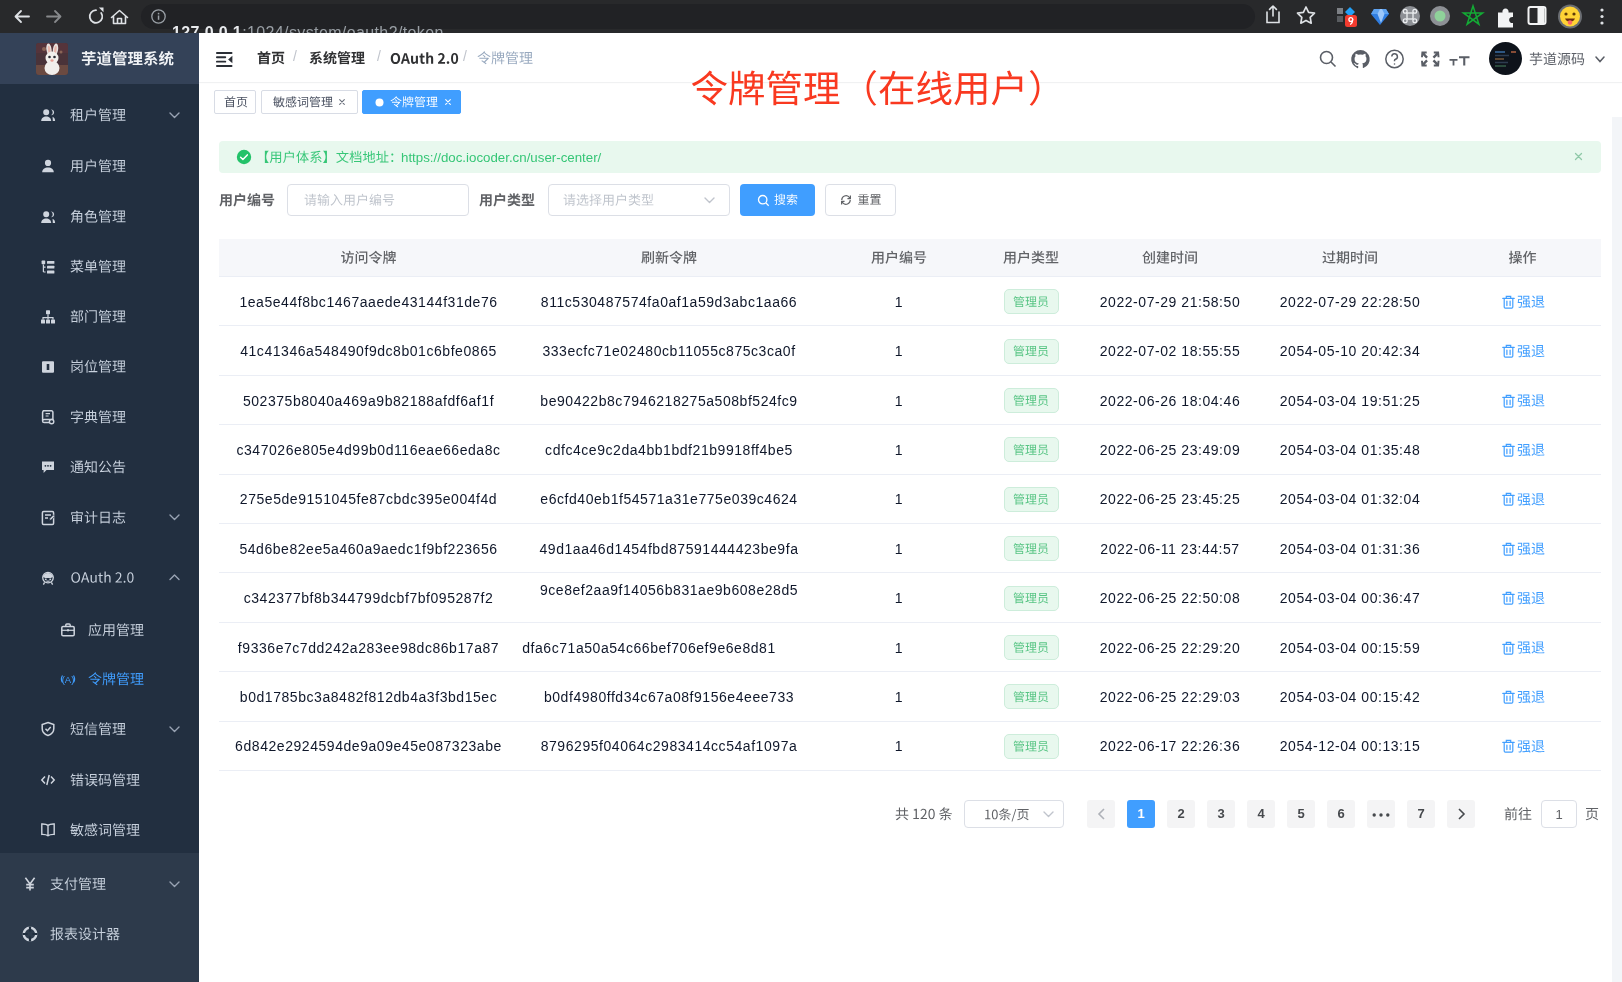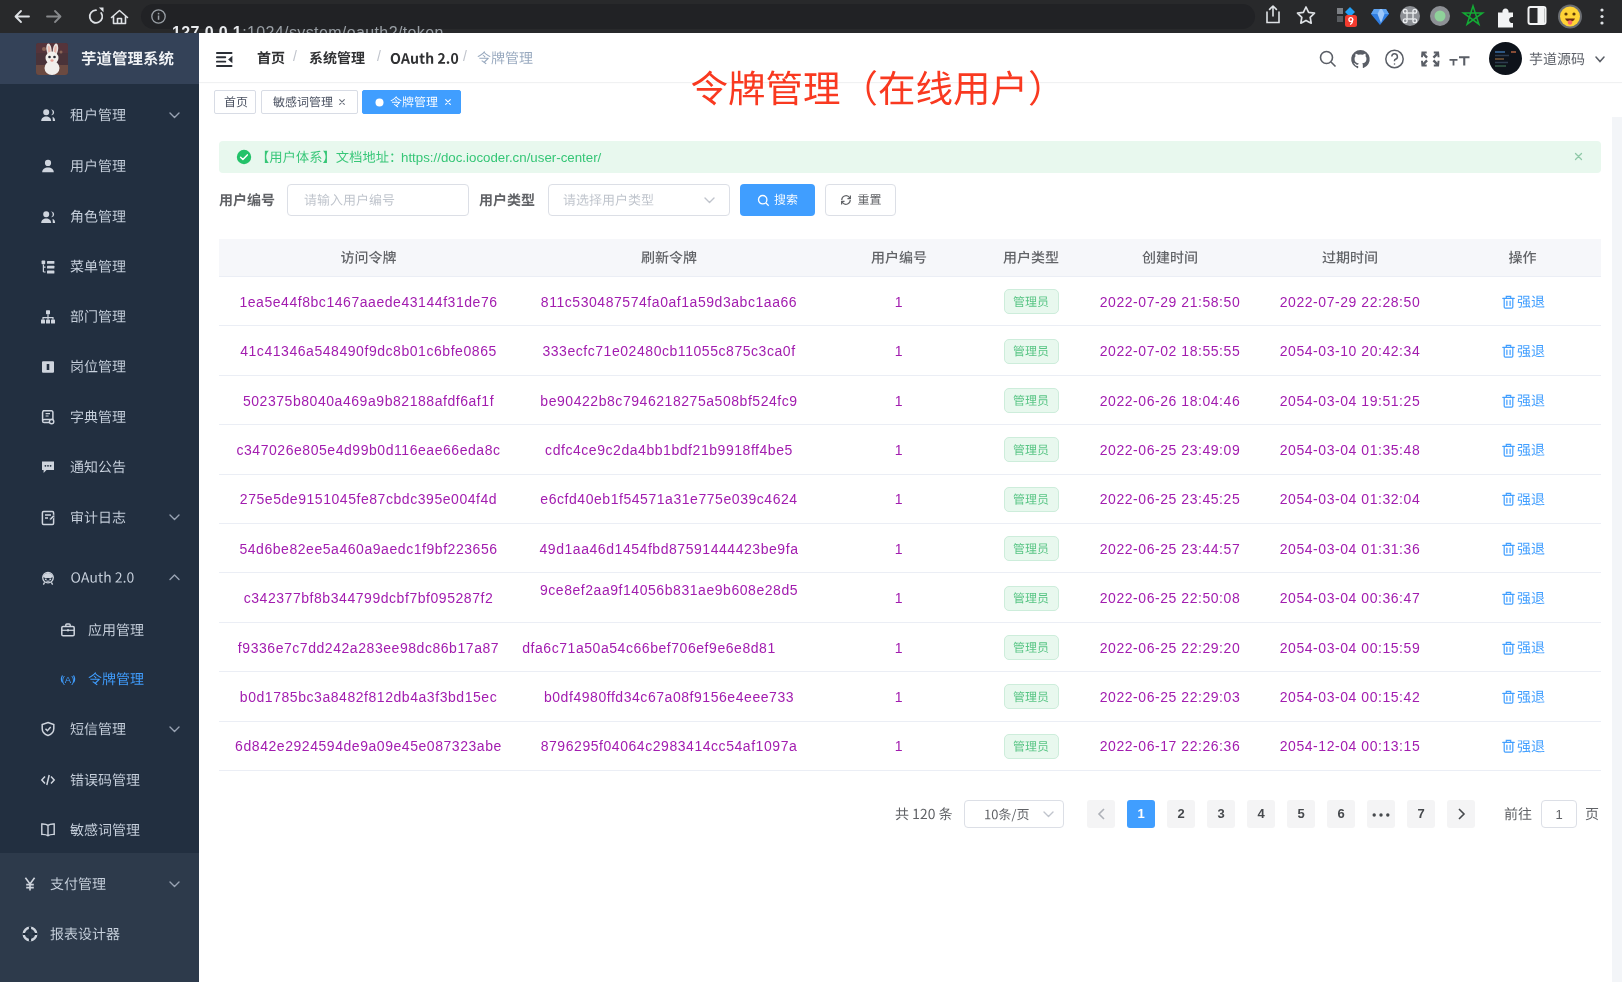--- a/index.html
+++ b/index.html
@@ -25,21 +25,21 @@
 #btn-reset{position:absolute;left:825px;top:184px;width:71px;height:32px;background:#fff;border:1px solid #dcdfe6;border-radius:4px}
 
 #thead{position:absolute;left:219px;top:239px;width:1382px;height:38px;background:#f6f7fa;border-bottom:1px solid #ebeef5}
 .trow{position:absolute;left:219px;width:1382px;height:50px;border-bottom:1px solid #ebeef5;background:#fff}
 .gtag{position:absolute;width:55px;height:25px;background:#e8f8ee;border:1px solid #cdeddb;border-radius:5px}
 
 .pbtn{position:absolute;top:800px;width:28px;height:28px;border-radius:3px;background:#f4f4f5;color:#46494d;font-size:13px;font-weight:bold;text-align:center;line-height:28px}
 .pbtn.on{background:#409eff;color:#fff}
 #psel{position:absolute;left:964px;top:800px;width:100px;height:28px;border:1px solid #dcdfe6;border-radius:4px;background:#fff}
 #pgo{position:absolute;left:1541px;top:800px;width:36px;height:28px;border:1px solid #dcdfe6;border-radius:4px;background:#fff;text-align:center;line-height:28px;font-size:13px;color:#606266}
-.lat{position:absolute;color:#a21caf;font-size:14px;letter-spacing:.55px}
+.lat{position:absolute;color:#0f172a;font-size:14px;letter-spacing:.55px}
 </style></head>
 <body>
 <div id="chrome"></div>
 <div id="urlbar"></div>
 <svg class="abs" style="left:10px;top:4px" width="120" height="25" viewBox="0 0 120 25">
 <g stroke="#dee1e5" stroke-width="1.8" fill="none" stroke-linecap="round" stroke-linejoin="round">
 <path d="M19 12.5 H6 M11 7 l-5.5 5.5 L11 18"></path>
 <path d="M37 12.5 H50 M45 7 l5.5 5.5 L45 18" stroke="#87898c"></path>
 <path d="M86 6.2 A6.3 6.3 0 1 0 91.2 8.9" stroke-width="1.8"></path>
       <path d="M88.9 3.6 h4.6 v4.6 Z" fill="#dee1e5" stroke="none"></path>
@@ -340,21 +340,21 @@
 <svg class="abs" style="left:1502.0px;top:294.7px" width="13" height="14" viewBox="0 0 13 14">
     <g fill="none" stroke="#409eff" stroke-width="1.2" stroke-linecap="round">
       <path d="M.8 3.4 h11.4 M4.3 3.2 V1.3 h4.4 v1.9 M2.2 3.6 V12 a1.1 1.1 0 0 0 1.1 1.1 h6.4 a1.1 1.1 0 0 0 1.1-1.1 V3.6 M4.9 6 v4.6 M8.1 6 v4.6"></path>
     </g>
   </svg>
 <div class="trow" style="top:326.4px;height:49.4px"></div>
 <div class="lat" style="left:368.5px;top:351.1px;transform:translate(-50%,-50%)">41c41346a548490f9dc8b01c6bfe0865</div>
 <div class="lat" style="left:669.0px;top:351.1px;transform:translate(-50%,-50%)">333ecfc71e02480cb11055c875c3ca0f</div>
 <div class="lat" style="left:899.0px;top:351.1px;transform:translate(-50%,-50%)">1</div>
 <div class="lat" style="left:1170.0px;top:351.1px;transform:translate(-50%,-50%)">2022-07-02 18:55:55</div>
-<div class="lat" style="left:1350.0px;top:351.1px;transform:translate(-50%,-50%)">2054-03-10 20:42:34</div>
+<div class="lat" style="left:1350.0px;top:351.1px;transform:translate(-50%,-50%)">2054-05-10 20:42:34</div>
 <div class="gtag" style="left:1003.5px;top:338.6px"></div>
 <svg class="abs" style="left:1502.0px;top:344.1px" width="13" height="14" viewBox="0 0 13 14">
     <g fill="none" stroke="#409eff" stroke-width="1.2" stroke-linecap="round">
       <path d="M.8 3.4 h11.4 M4.3 3.2 V1.3 h4.4 v1.9 M2.2 3.6 V12 a1.1 1.1 0 0 0 1.1 1.1 h6.4 a1.1 1.1 0 0 0 1.1-1.1 V3.6 M4.9 6 v4.6 M8.1 6 v4.6"></path>
     </g>
   </svg>
 <div class="trow" style="top:375.8px;height:49.4px"></div>
 <div class="lat" style="left:368.5px;top:400.5px;transform:translate(-50%,-50%)">502375b8040a469a9b82188afdf6af1f</div>
 <div class="lat" style="left:669.0px;top:400.5px;transform:translate(-50%,-50%)">be90422b8c7946218275a508bf524fc9</div>
 <div class="lat" style="left:899.0px;top:400.5px;transform:translate(-50%,-50%)">1</div>
@@ -387,21 +387,21 @@
 <div class="gtag" style="left:1003.5px;top:486.8px"></div>
 <svg class="abs" style="left:1502.0px;top:492.3px" width="13" height="14" viewBox="0 0 13 14">
     <g fill="none" stroke="#409eff" stroke-width="1.2" stroke-linecap="round">
       <path d="M.8 3.4 h11.4 M4.3 3.2 V1.3 h4.4 v1.9 M2.2 3.6 V12 a1.1 1.1 0 0 0 1.1 1.1 h6.4 a1.1 1.1 0 0 0 1.1-1.1 V3.6 M4.9 6 v4.6 M8.1 6 v4.6"></path>
     </g>
   </svg>
 <div class="trow" style="top:524.0px;height:49.4px"></div>
 <div class="lat" style="left:368.5px;top:548.7px;transform:translate(-50%,-50%)">54d6be82ee5a460a9aedc1f9bf223656</div>
 <div class="lat" style="left:669.0px;top:548.7px;transform:translate(-50%,-50%)">49d1aa46d1454fbd87591444423be9fa</div>
 <div class="lat" style="left:899.0px;top:548.7px;transform:translate(-50%,-50%)">1</div>
-<div class="lat" style="left:1170.0px;top:548.7px;transform:translate(-50%,-50%)">2022-06-25 23:44:57</div>
+<div class="lat" style="left:1170.0px;top:548.7px;transform:translate(-50%,-50%)">2022-06-11 23:44:57</div>
 <div class="lat" style="left:1350.0px;top:548.7px;transform:translate(-50%,-50%)">2054-03-04 01:31:36</div>
 <div class="gtag" style="left:1003.5px;top:536.2px"></div>
 <svg class="abs" style="left:1502.0px;top:541.7px" width="13" height="14" viewBox="0 0 13 14">
     <g fill="none" stroke="#409eff" stroke-width="1.2" stroke-linecap="round">
       <path d="M.8 3.4 h11.4 M4.3 3.2 V1.3 h4.4 v1.9 M2.2 3.6 V12 a1.1 1.1 0 0 0 1.1 1.1 h6.4 a1.1 1.1 0 0 0 1.1-1.1 V3.6 M4.9 6 v4.6 M8.1 6 v4.6"></path>
     </g>
   </svg>
 <div class="trow" style="top:573.4px;height:49.4px"></div>
 <div class="lat" style="left:368.5px;top:598.1px;transform:translate(-50%,-50%)">c342377bf8b344799dcbf7bf095287f2</div>
 <div class="lat" style="left:669.0px;top:590px;transform:translate(-50%,-50%)">9ce8ef2aa9f14056b831ae9b608e28d5</div>

